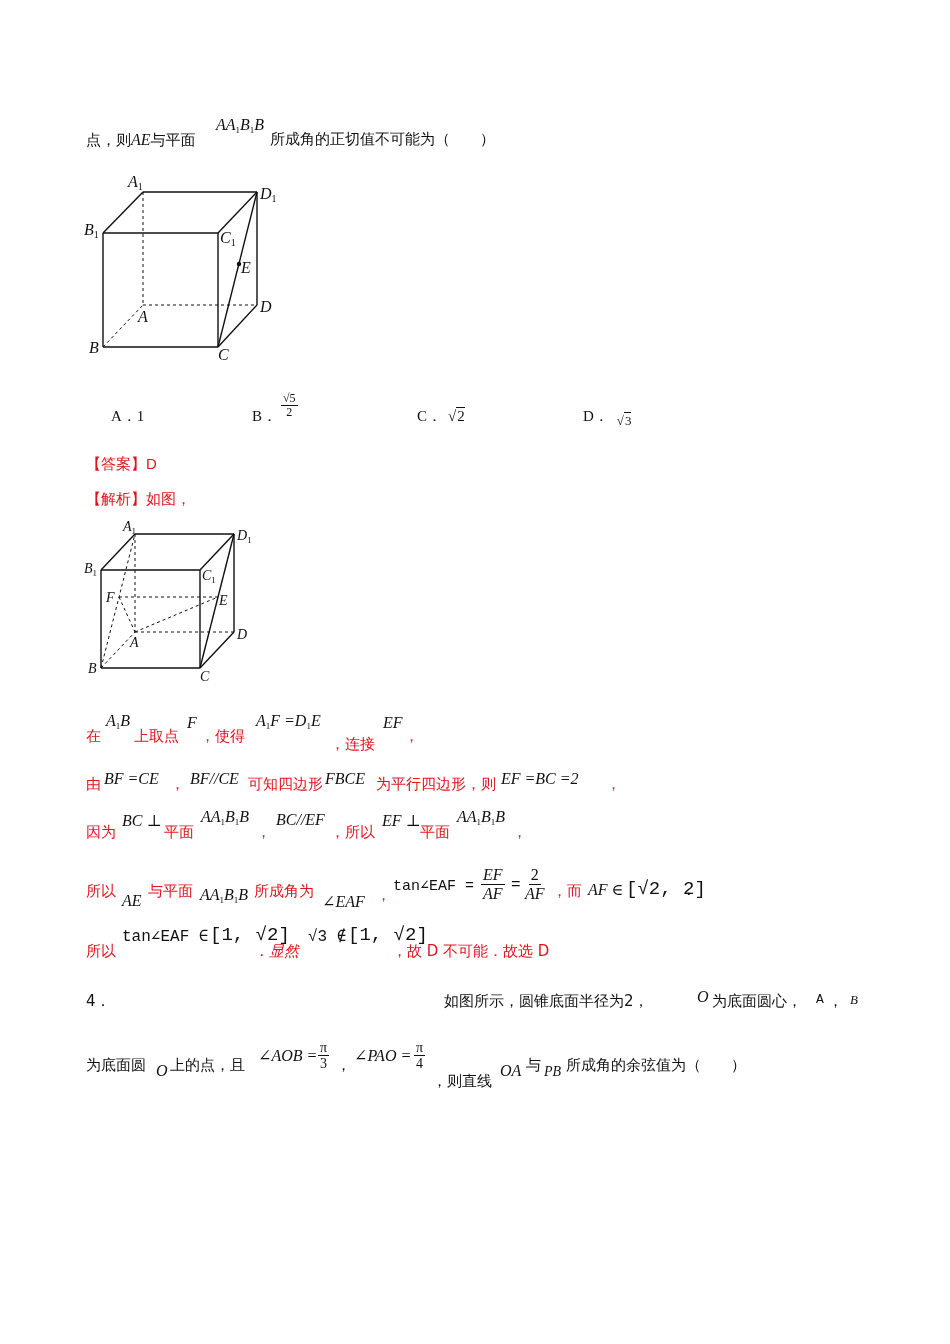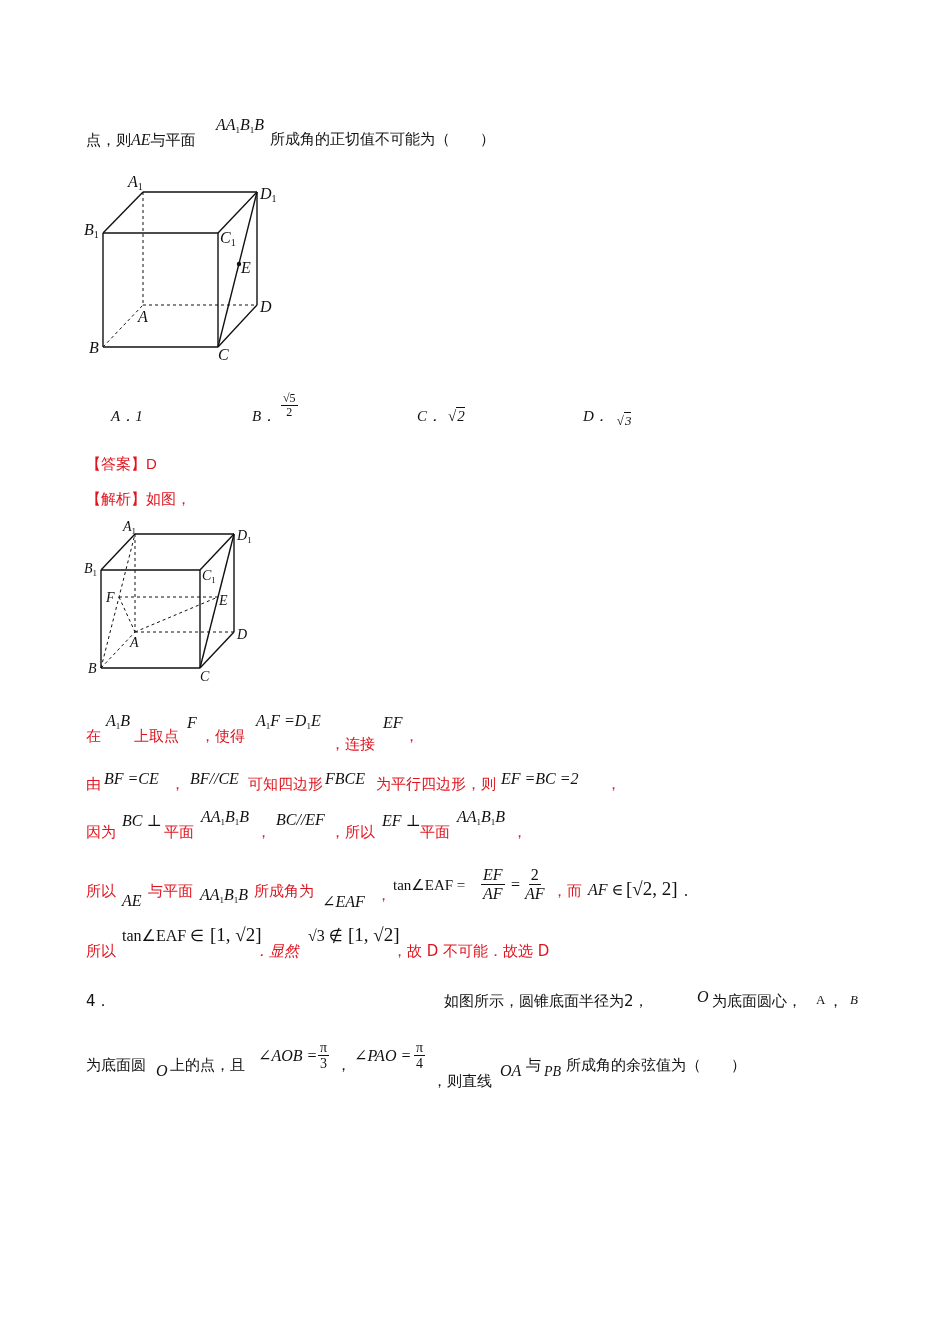--- a/index.html
+++ b/index.html
@@ -1,29 +1,29 @@
 <!DOCTYPE html>
 <html><head>
 <meta charset="utf-8">
 <style>
   html, body { margin:0; padding:0; background:#ffffff; }
   body { width:950px; height:1344px; position:relative; overflow:hidden;
          font-family:"DejaVu Serif","Liberation Serif",serif; color:#111; }
   .abs { position:absolute; white-space:nowrap; }
   .cn { font-family:"DejaVu Sans","Liberation Sans",sans-serif; font-size:15px; }
   .m { font-family:"Liberation Serif","DejaVu Serif",serif; font-style:italic; font-size:16px; color:#111; }
-  .mr { font-family:Liberation Serif, serif; font-size:16px; color:#111; }
+  .mr { font-family:Liberation Mono, monospace; font-size:16px; color:#111; }
   .red { color:#e0141e; }
   .sub { font-size:9px; vertical-align:-3px; font-style:normal; }
   .frac { display:inline-flex; flex-direction:column; align-items:center; vertical-align:middle; font-family:"Liberation Serif",serif; }
   .frac .n { border-bottom:1px solid #111; padding:0 2px; line-height:1.1; }
   .frac .d { line-height:1.1; padding:0 2px; }
   .rad { border-top:1px solid #111; padding-left:1px; }
   svg text { font-family:"Liberation Serif","DejaVu Serif",serif; font-style:italic; }
-  .opt { font-family:"Liberation Serif",serif; font-size:15px;font-style:italic; }
+  .opt { font-family:"Liberation Serif",serif; font-size:15px; }
 </style>
 </head>
 <body>
 
 <div class="abs" style="left:86px; top:130px;">
   <span class="cn">点，则</span><span class="m">AE</span><span class="cn">与平面</span>
 </div>
 <div class="abs m" style="left:216px; top:116px;">
   <span>AA</span><span class="sub">1</span><span>B</span><span class="sub">1</span><span>B</span>
 </div>

